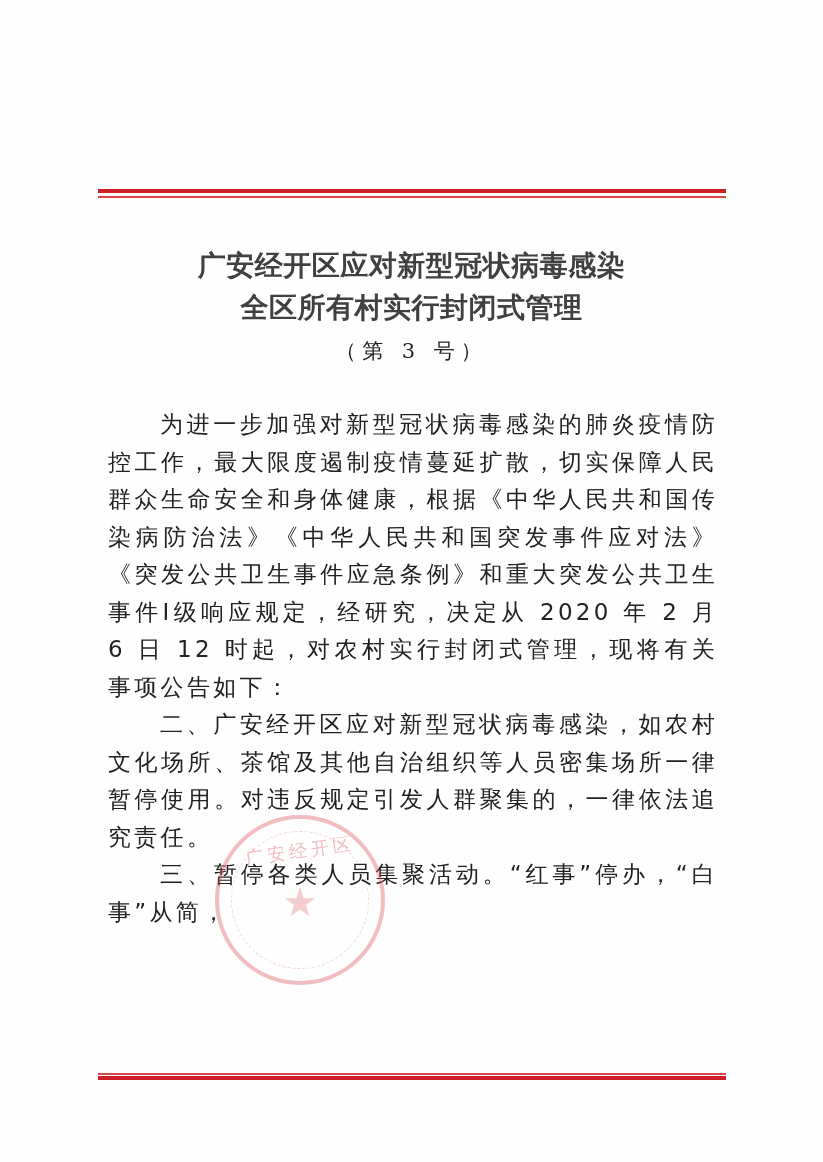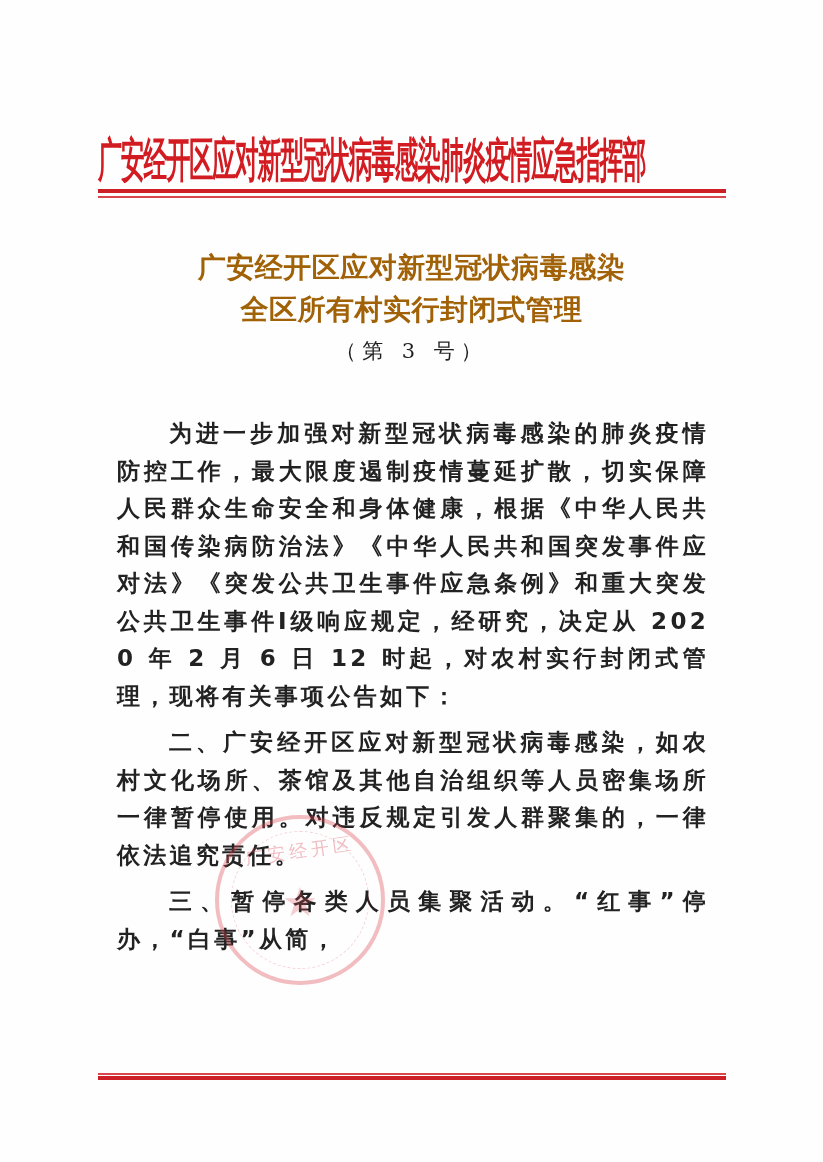--- a/index.html
+++ b/index.html
@@ -55,25 +55,25 @@
       left: 98px;
       width: 628px;
       height: 1.5px;
       background: #d9474c;
     }
     .title {
       position: absolute;
       left: 0;
       width: 823px;
       text-align: center;
-      font-family: Liberation Serif, serif;
+      font-family: Liberation Mono, monospace;
       font-weight: bold;
       font-size: 28px;
       letter-spacing: 0.5px;
-      color: #a16207;
+      color: #404040;
     }
     .doc-number {
       position: absolute;
       left: 0;
       width: 823px;
       text-align: center;
       font-family: "DejaVu Serif", "Liberation Serif", serif;
       font-size: 21px;
       letter-spacing: 6px;
       color: #1e1e1e;
@@ -85,24 +85,23 @@
       width: 610px;
       font-family: "DejaVu Sans", "Liberation Sans", sans-serif;
       font-size: 23px;
       line-height: 37.5px;
       letter-spacing: 3.3px;
       color: #222;
       text-align: justify;
       text-align-last: left;
     }
     .para {
-      margin: 9px;
+      margin: 0;
       text-indent: 52px;
       word-break: break-all;
-      font-weight: bold;
     }
     .stamp {
       position: absolute;
       left: 215px;
       top: 815px;
       width: 170px;
       height: 170px;
       border-radius: 50%;
       border: 4px solid rgba(220, 70, 80, 0.35);
       box-sizing: border-box;
@@ -133,23 +132,20 @@
       text-align: center;
       font-size: 40px;
       color: rgba(220, 80, 90, 0.28);
     }
   </style>
 </head>
 <body>
 
 <div class="page">
 
-  <div class="red-header">
-    <span class="red-header-text">广安经开区应对新型冠状病毒感染肺炎疫情应急指挥部</span>
-  </div>
 
   <div class="rule-thick" style="top:189px;"></div>
   <div class="rule-thin" style="top:196px;"></div>
 
   <div class="title" style="top:249px; height:38px; line-height:38px;">广安经开区应对新型冠状病毒感染</div>
   <div class="title" style="top:291px; height:38px; line-height:38px;">全区所有村实行封闭式管理</div>
   <div class="doc-number" style="top:337px; height:28px; line-height:28px;">（第 3 号）</div>
 
   <div class="body-text">
     <p class="para">为进一步加强对新型冠状病毒感染的肺炎疫情防控工作，最大限度遏制疫情蔓延扩散，切实保障人民群众生命安全和身体健康，根据《中华人民共和国传染病防治法》《中华人民共和国突发事件应对法》《突发公共卫生事件应急条例》和重大突发公共卫生事件Ⅰ级响应规定，经研究，决定从 2020 年 2 月 6 日 12 时起，对农村实行封闭式管理，现将有关事项公告如下：</p>

